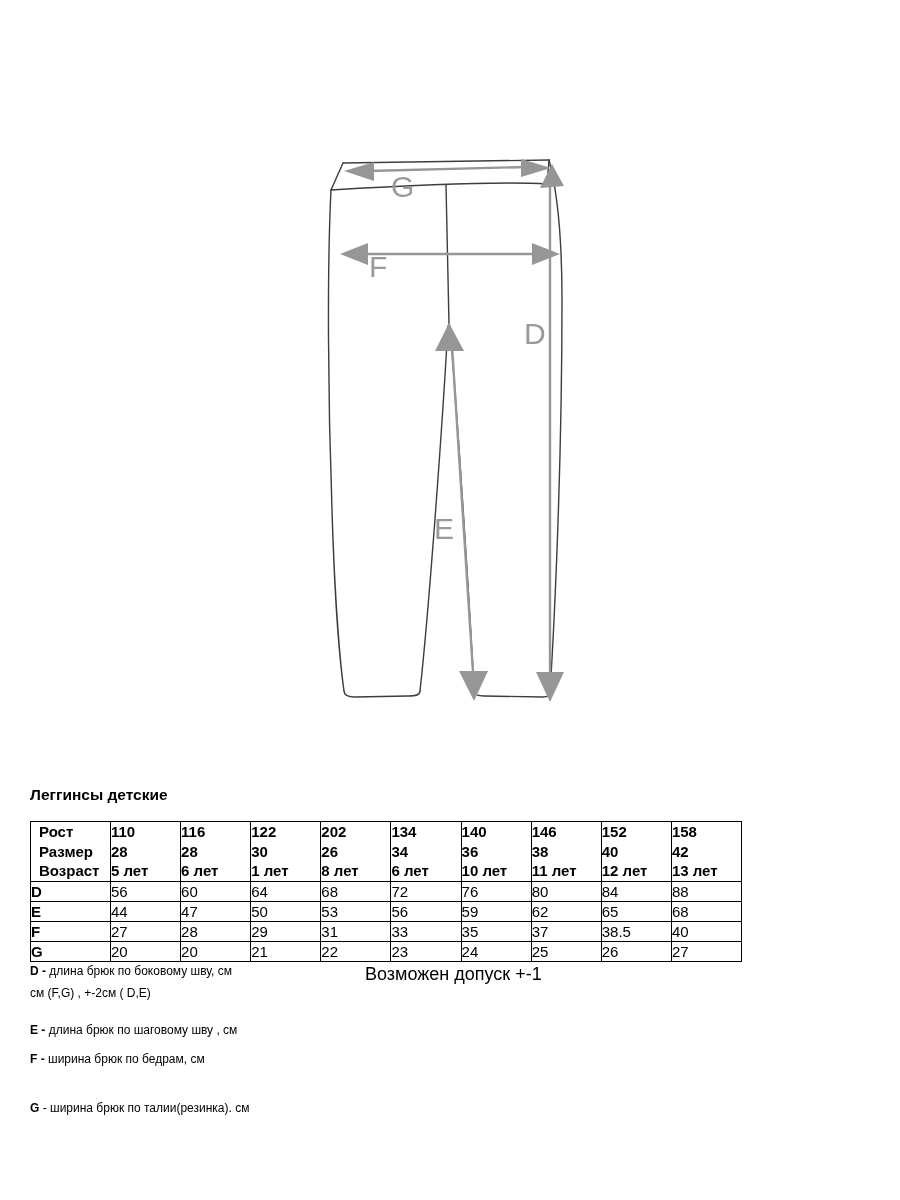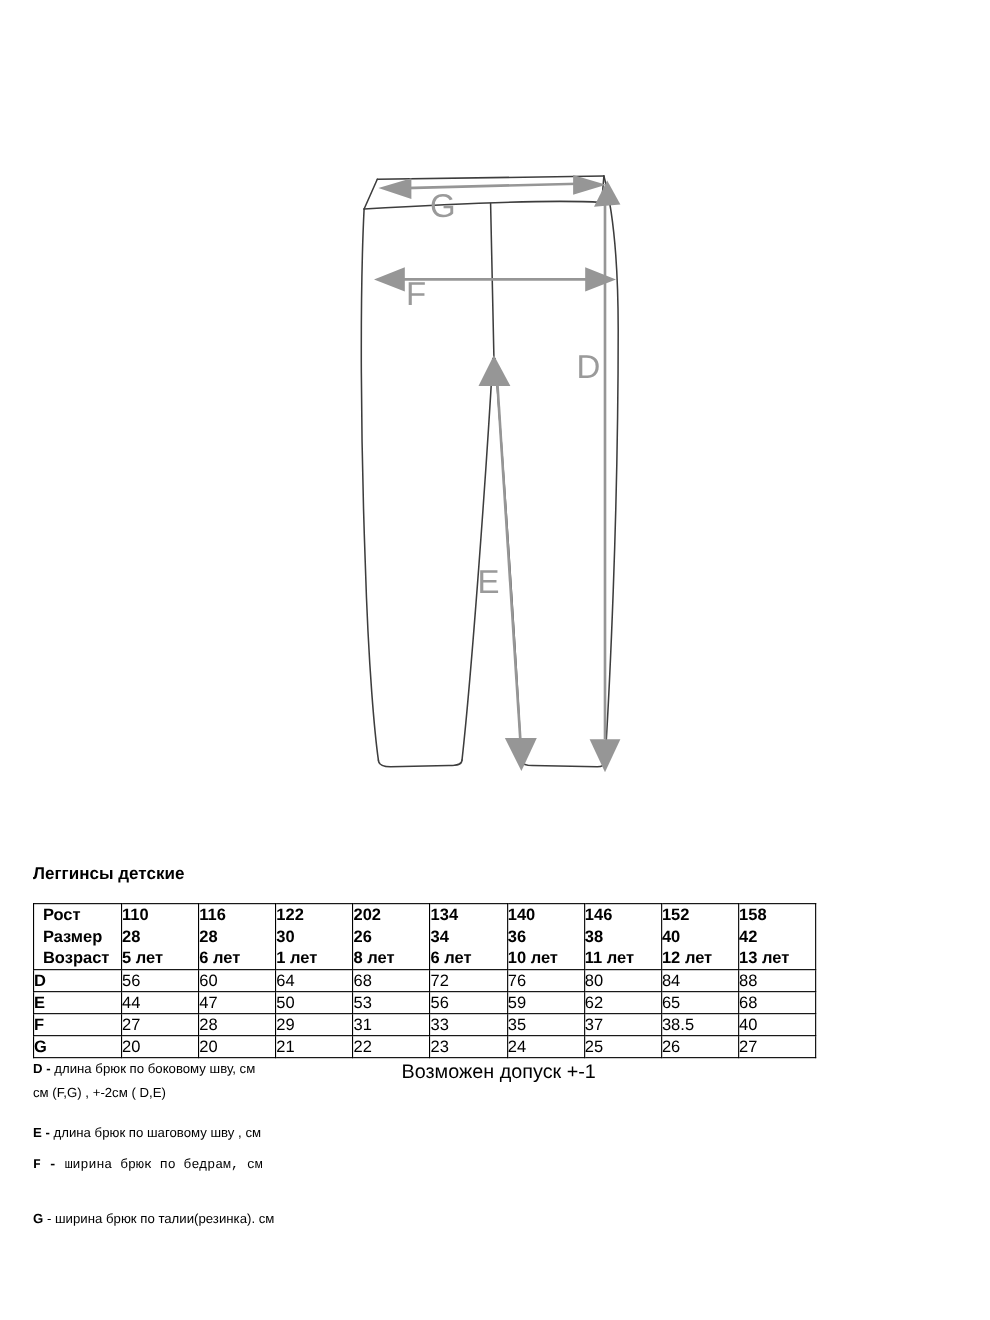--- a/index.html
+++ b/index.html
@@ -212,16 +212,16 @@
       <td>26</td>
       <td>27</td>
     </tr>
   </tbody>
     </table>
 
   <div class="legend-line" style="top:964px;"><b>D -</b><span> длина брюк по боковому шву, см</span></div>
   <div class="tolerance">Возможен допуск +-1</div>
   <div class="legend-line" style="top:986px;">см (F,G) , +-2см ( D,E)</div>
   <div class="legend-line" style="top:1023px;"><b>E -</b><span> длина брюк по шаговому шву , см</span></div>
-  <div class="legend-line" style="top:1052px;font-family:Liberation Mono, monospace;"><b>F -</b><span> ширина брюк по бедрам, см</span></div>
+  <div class="legend-line" style="top:1052px;"><b>F -</b><span> ширина брюк по бедрам, см</span></div>
   <div class="legend-line" style="top:1101px;"><b>G</b><span> - ширина брюк по талии(резинка). см</span></div>
 
 </div>
 
 </body></html>

